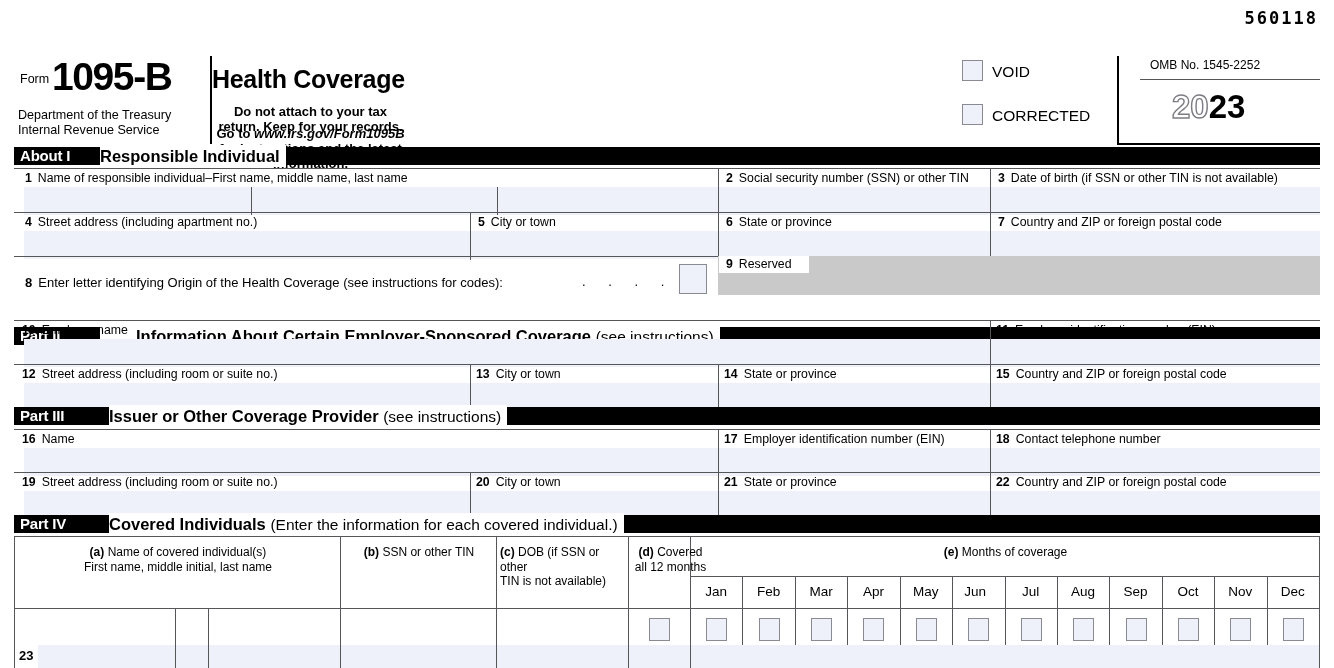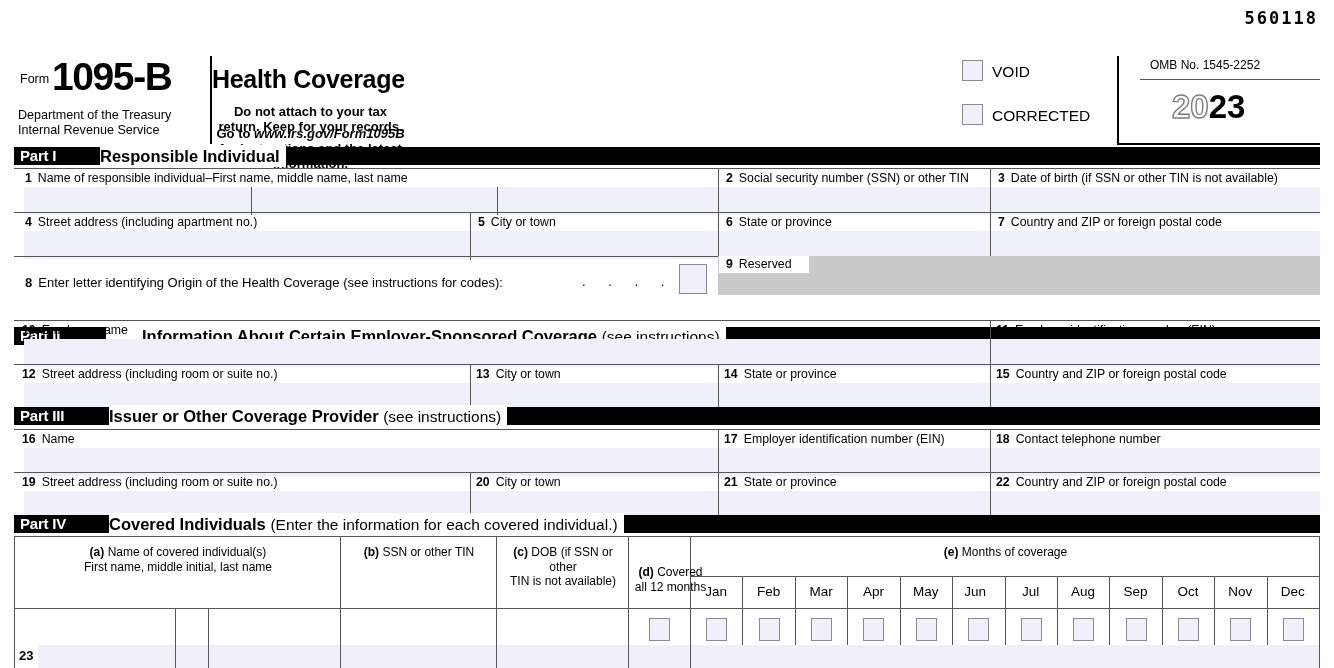--- a/index.html
+++ b/index.html
@@ -211,21 +211,21 @@
 
   <div class="omblabel">OMB No. 1545-2252</div>
   <div class="abs thin" style="left:1140px;top:79px;width:180px;height:1px;"></div>
   <div class="year">
     <span class="hollow">20</span><span>23</span>
   </div>
 
   <div class="abs blk" style="left:1117px;top:143px;width:203px;height:1.5px;"></div>
 
   <div class="partbar" style="top:147px;">
-    <span class="parttag">Part I</span>
+    <span class="parttag">About I</span>
     <span class="parttitle" style="left:86px;text-align:right;">
       <span>Responsible Individual</span>
     </span>
   </div>
 
   <div class="abs" style="left:14px;top:168px;width:704px;height:48px;">
     <div class="abs hline" style="left:0;top:0;width:704px;"></div>
     <div class="abs fill" style="left:10px;top:19px;width:694px;height:28px;"></div>
     <div class="abs vline" style="left:237px;top:19px;height:28px;"></div>
     <div class="abs vline" style="left:483px;top:19px;height:28px;"></div>
@@ -295,21 +295,21 @@
   <div class="abs" style="left:679px;top:264px;width:26px;height:28px;background:#eef0fa;border:1px solid #8a8a92;"></div>
 
   <div class="abs gray" style="left:718px;top:256px;width:602px;height:39px;"></div>
   <div class="abs" style="left:719px;top:256px;width:90px;height:17px;background:#fff;"></div>
   <div class="boxlabel" style="left:726px;top:257px;">
     <span class="boxnum">9</span><span>Reserved</span>
   </div>
 
   <div class="partbar" style="top:299px;margin-top:28px;">
     <span class="parttag">Part II</span>
-    <span class="parttitle" style="left:92px;padding-left:36px;">
+    <span class="parttitle" style="left:86px;padding-left:36px;">
       <span>Information About Certain Employer-Sponsored Coverage</span>
       <span class="norm">(see instructions)</span>
     </span>
   </div>
 
   <div class="abs" style="left:14px;top:320px;width:976px;height:48px;">
     <div class="abs hline" style="left:0;top:0;width:976px;"></div>
     <div class="abs fill" style="left:10px;top:19px;width:966px;height:28px;"></div>
   </div>
   <div class="boxlabel" style="left:22px;top:323px;">
@@ -446,25 +446,25 @@
   <div class="abs vline" style="left:690px;top:536px;height:132px;"></div>
   <div class="abs vline" style="left:1319px;top:536px;height:132px;"></div>
 
   <div class="hdrcell" style="left:20px;top:545px;width:316px;">
     <b>(a)</b> <span>Name of covered individual(s)</span><br>
     <span>First name, middle initial, last name</span>
   </div>
   <div class="hdrcell" style="left:344px;top:545px;width:150px;">
     <b>(b)</b> <span>SSN or other TIN</span>
   </div>
-  <div class="hdrcell" style="left:500px;top:545px;width:126px;text-align:center;">
+  <div class="hdrcell" style="left:500px;top:545px;width:126px;text-align:left;">
     <b>(c)</b> <span>DOB (if SSN or other</span><br>
     <span>TIN is not available)</span>
   </div>
-  <div class="hdrcell" style="left:630px;top:545px;width:81px;margin-top:20px;">
+  <div class="hdrcell" style="left:630px;top:545px;width:81px;">
     <b>(d)</b> <span>Covered</span><br>
     <span>all 12 months</span>
   </div>
   <div class="hdrcell" style="left:692px;top:545px;width:627px;">
     <b>(e)</b> <span>Months of coverage</span>
   </div>
 
   <div class="abs hline" style="left:690px;top:576px;width:630px;"></div>
   <div class="abs hline" style="left:14px;top:608px;width:1306px;"></div>
 

